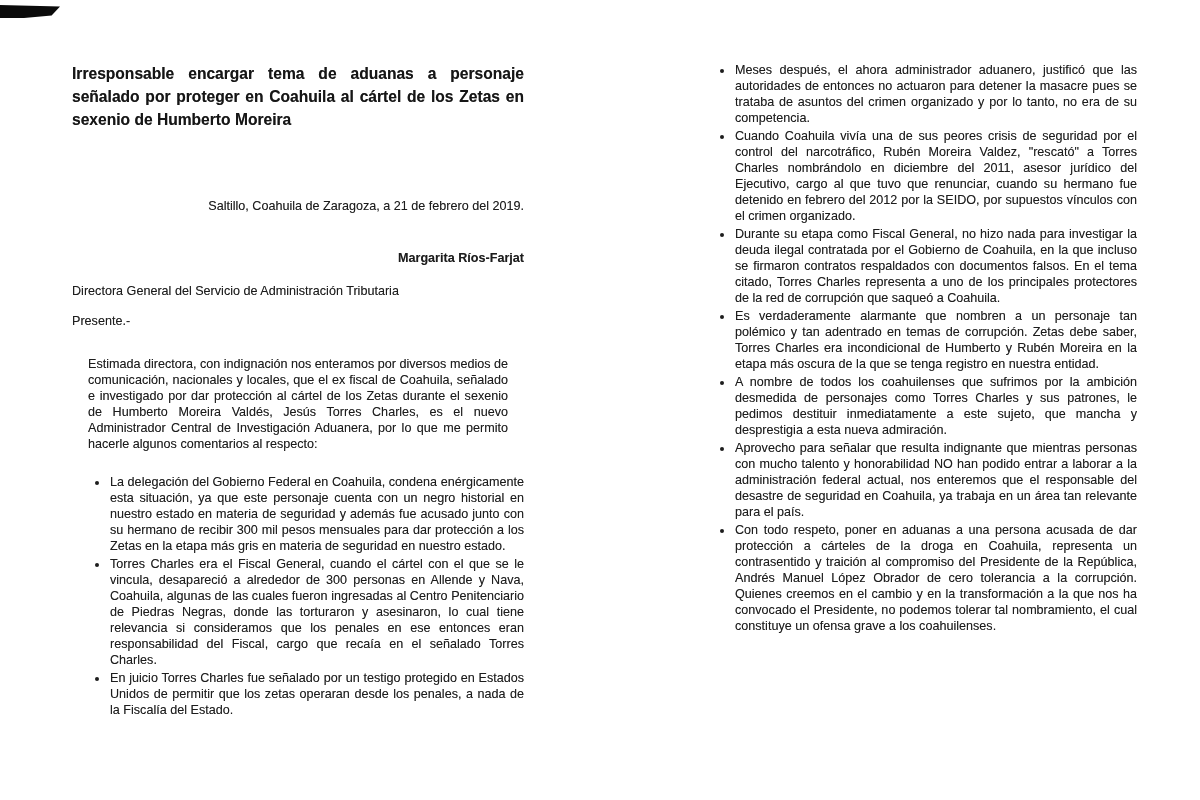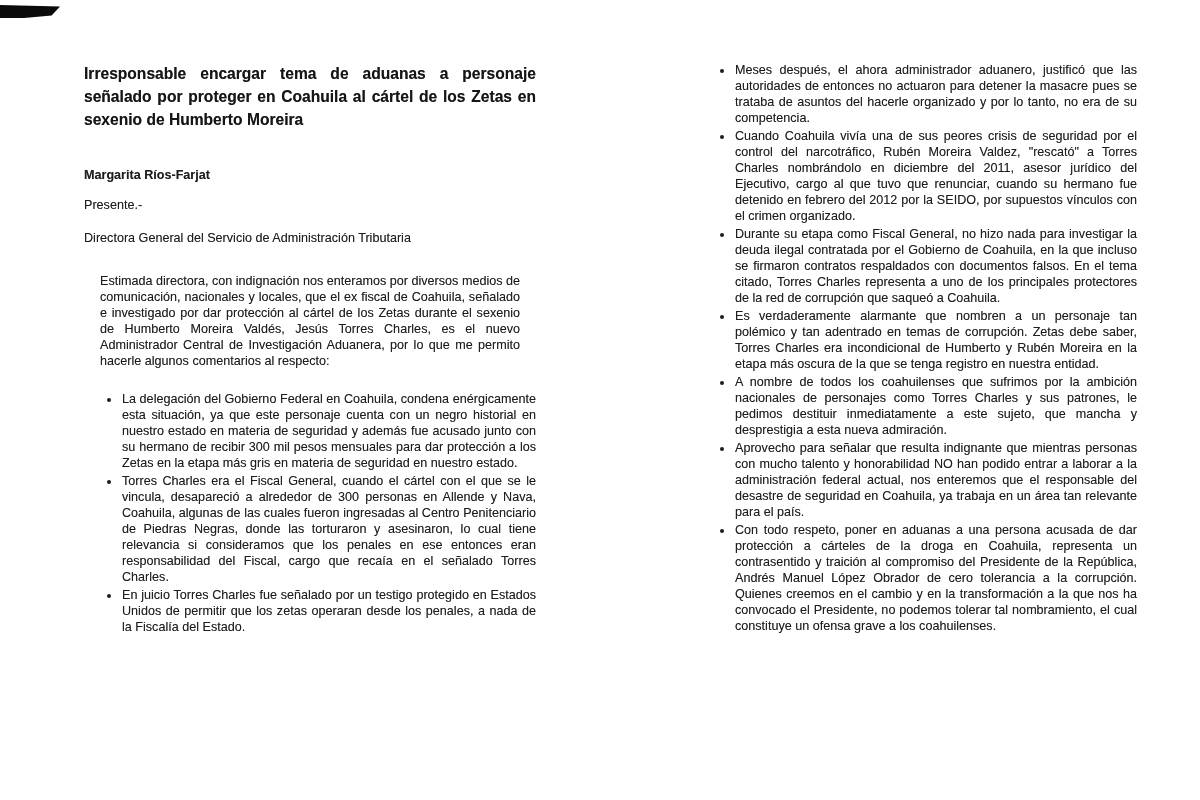--- a/index.html
+++ b/index.html
@@ -18,42 +18,42 @@
     position: absolute;
     left: 0;
     top: 5px;
     width: 60px;
     height: 13px;
     background: #0b0b0b;
     clip-path: polygon(0 0, 100% 12%, 86% 80%, 40% 100%, 0 100%);
   }
 
   .col { position: absolute; top: 62px; }
-  .col-left  { left: 84px;  width: 452px; }
+  .col-left  { left: 72px;  width: 452px; }
   .col-right { left: 697px; width: 440px; }
 
   .doc-title {
     margin: 0;
     font-size: 15.6px;
     line-height: 23px;
     font-weight: bold;
     text-align: justify;
     color: #161616;
     text-shadow: 0 0 0.5px rgba(20,20,20,0.55);
   }
 
   .body-text {
     font-size: 12.6px;
     line-height: 16px;
     text-align: justify;
     text-shadow: 0 0 0.4px rgba(40,40,40,0.45);
   }
 
   .dateline       { margin: 67px 0 0; text-align: right; }
-  .recipient-name { margin: 36px 0 0; font-weight: bold; text-align: left; }
+  .recipient-name { margin: 36px 0 0; font-weight: bold; text-align: right; }
   .recipient-role { margin: 17px 0 0; text-align: left; }
   .salutation     { margin: 14px 0 0; text-align: left; }
   .intro          { margin: 27px 16px 0; }
 
   ul.bullets {
     margin: 0;
     padding: 0 0 0 37px;
     list-style: disc outside;
   }
   .col-left ul.bullets { margin-top: 22px; }
@@ -62,41 +62,42 @@
 </head>
 <body>
 
 <div class="page">
 
   <div class="scan-mark"></div>
 
   <div class="col col-left">
     <h1 class="doc-title">Irresponsable encargar tema de aduanas a personaje señalado por proteger en Coahuila al cártel de los Zetas en sexenio de Humberto Moreira</h1>
 
+    <p class="body-text dateline">Saltillo, Coahuila de Zaragoza, a 21 de febrero del 2019.</p>
 
     <p class="body-text recipient-name">Margarita Ríos-Farjat</p>
 
+    <p class="body-text recipient-role">Directora General del Servicio de Administración Tributaria</p>
+
     <p class="body-text salutation">Presente.-</p>
-
-    <p class="body-text recipient-role">Directora General del Servicio de Administración Tributaria</p>
 
     <p class="body-text intro">Estimada directora, con indignación nos enteramos por diversos medios de comunicación, nacionales y locales, que el ex fiscal de Coahuila, señalado e investigado por dar protección al cártel de los Zetas durante el sexenio de Humberto Moreira Valdés, Jesús Torres Charles, es el nuevo Administrador Central de Investigación Aduanera, por lo que me permito hacerle algunos comentarios al respecto:</p>
 
     <ul class="bullets body-text">
       <li>La delegación del Gobierno Federal en Coahuila, condena enérgicamente esta situación, ya que este personaje cuenta con un negro historial en nuestro estado en materia de seguridad y además fue acusado junto con su hermano de recibir 300 mil pesos mensuales para dar protección a los Zetas en la etapa más gris en materia de seguridad en nuestro estado.</li>
       <li>Torres Charles era el Fiscal General, cuando el cártel con el que se le vincula, desapareció a alrededor de 300 personas en Allende y Nava, Coahuila, algunas de las cuales fueron ingresadas al Centro Penitenciario de Piedras Negras, donde las torturaron y asesinaron, lo cual tiene relevancia si consideramos que los penales en ese entonces eran responsabilidad del Fiscal, cargo que recaía en el señalado Torres Charles.</li>
       <li>En juicio Torres Charles fue señalado por un testigo protegido en Estados Unidos de permitir que los zetas operaran desde los penales, a nada de la Fiscalía del Estado.</li>
     </ul>
   </div>
 
   <div class="col col-right">
     <ul class="bullets body-text">
-      <li>Meses después, el ahora administrador aduanero, justificó que las autoridades de entonces no actuaron para detener la masacre pues se trataba de asuntos del hacerle organizado y por lo tanto, no era de su competencia.</li>
+      <li>Meses después, el ahora administrador aduanero, justificó que las autoridades de entonces no actuaron para detener la masacre pues se trataba de asuntos del crimen organizado y por lo tanto, no era de su competencia.</li>
       <li>Cuando Coahuila vivía una de sus peores crisis de seguridad por el control del narcotráfico, Rubén Moreira Valdez, "rescató" a Torres Charles nombrándolo en diciembre del 2011, asesor jurídico del Ejecutivo, cargo al que tuvo que renunciar, cuando su hermano fue detenido en febrero del 2012 por la SEIDO, por supuestos vínculos con el crimen organizado.</li>
       <li>Durante su etapa como Fiscal General, no hizo nada para investigar la deuda ilegal contratada por el Gobierno de Coahuila, en la que incluso se firmaron contratos respaldados con documentos falsos. En el tema citado, Torres Charles representa a uno de los principales protectores de la red de corrupción que saqueó a Coahuila.</li>
       <li>Es verdaderamente alarmante que nombren a un personaje tan polémico y tan adentrado en temas de corrupción. Zetas debe saber, Torres Charles era incondicional de Humberto y Rubén Moreira en la etapa más oscura de la que se tenga registro en nuestra entidad.</li>
-      <li>A nombre de todos los coahuilenses que sufrimos por la ambición nacionales de personajes como Torres Charles y sus patrones, le pedimos destituir inmediatamente a este sujeto, que mancha y desprestigia a esta nueva admiración.</li>
+      <li>A nombre de todos los coahuilenses que sufrimos por la ambición desmedida de personajes como Torres Charles y sus patrones, le pedimos destituir inmediatamente a este sujeto, que mancha y desprestigia a esta nueva admiración.</li>
       <li>Aprovecho para señalar que resulta indignante que mientras personas con mucho talento y honorabilidad NO han podido entrar a laborar a la administración federal actual, nos enteremos que el responsable del desastre de seguridad en Coahuila, ya trabaja en un área tan relevante para el país.</li>
       <li>Con todo respeto, poner en aduanas a una persona acusada de dar protección a cárteles de la droga en Coahuila, representa un contrasentido y traición al compromiso del Presidente de la República, Andrés Manuel López Obrador de cero tolerancia a la corrupción. Quienes creemos en el cambio y en la transformación a la que nos ha convocado el Presidente, no podemos tolerar tal nombramiento, el cual constituye un ofensa grave a los coahuilenses.</li>
     </ul>
   </div>
 
 </div>
 
 </body></html>

